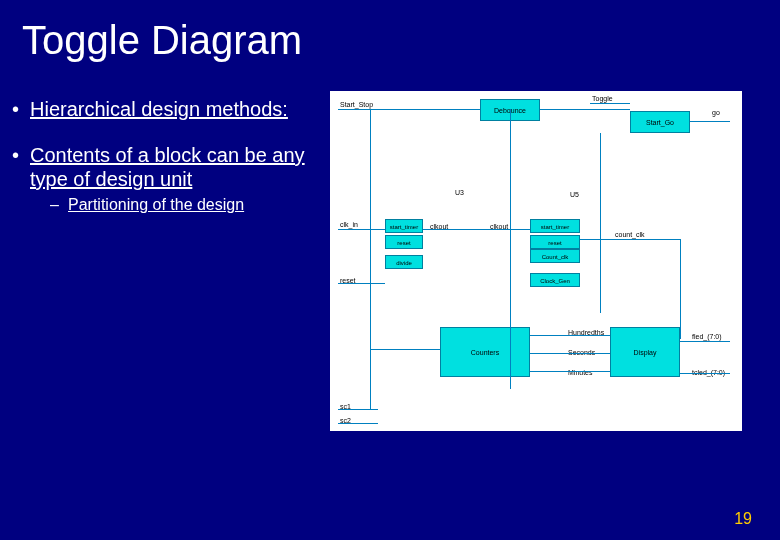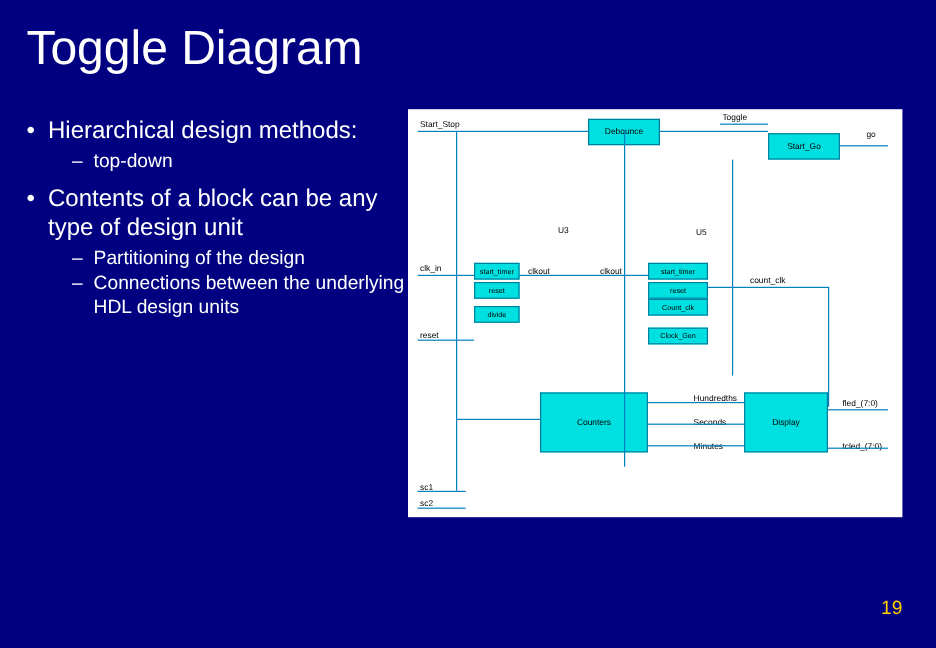--- a/index.html
+++ b/index.html
@@ -13,21 +13,22 @@
     overflow: hidden;
   }
   .title {
     font-size: 40px;
     font-weight: normal;
     color: white;
     padding: 18px 0 8px 22px;
   }
   .content {
     display: flex;
-    padding: 20px 10px 0 10px;
+    padding: 20px 10px 0 0;
+    text-decoration: underline;
   }
   .text-col {
     width: 330px;
     padding-left: 6px;
   }
   .bullet1 {
     font-size: 20px;
     margin: 6px 0 4px 0;
     padding-left: 24px;
     position: relative;
@@ -77,38 +78,36 @@
     white-space: nowrap;
   }
   .wire {
     position: absolute;
     background: #0080c0;
   }
   .wire.h { height: 1px; }
   .wire.v { width: 1px; }
   .page-num {
     position: absolute;
-    bottom: 23px;
+    bottom: 12px;
     right: 28px;
     color: #ffcc00;
     font-size: 16px;
   }
 </style>
 </head>
 <body>
 
 <div class="title">Toggle Diagram</div>
 
 <div class="content">
   <div class="text-col">
     <div class="bullet1">Hierarchical design methods:</div>
-    <div class="bullet2">top-down</div>
-    <div class="bullet1" style="margin-top:10px">Contents of a block can be any type of design unit</div>
+    <div class="bullet1" style="margin-top:22px">Contents of a block can be any type of design unit</div>
     <div class="bullet2">Partitioning of the design</div>
-    <div class="bullet2">Connections between the underlying HDL design units</div>
   </div>
 
   <div class="diagram">
 
     <div class="blk" style="left:150px;top:8px;width:60px;height:22px;line-height:22px">Debounce</div>
     <div class="blk" style="left:300px;top:20px;width:60px;height:22px;line-height:22px">Start_Go</div>
 
     <div class="blk" style="left:55px;top:128px;width:38px;height:14px;line-height:14px;font-size:6px">start_timer</div>
     <div class="blk" style="left:55px;top:144px;width:38px;height:14px;line-height:14px;font-size:6px">reset</div>
     <div class="blk" style="left:55px;top:164px;width:38px;height:14px;line-height:14px;font-size:6px">divide</div>

